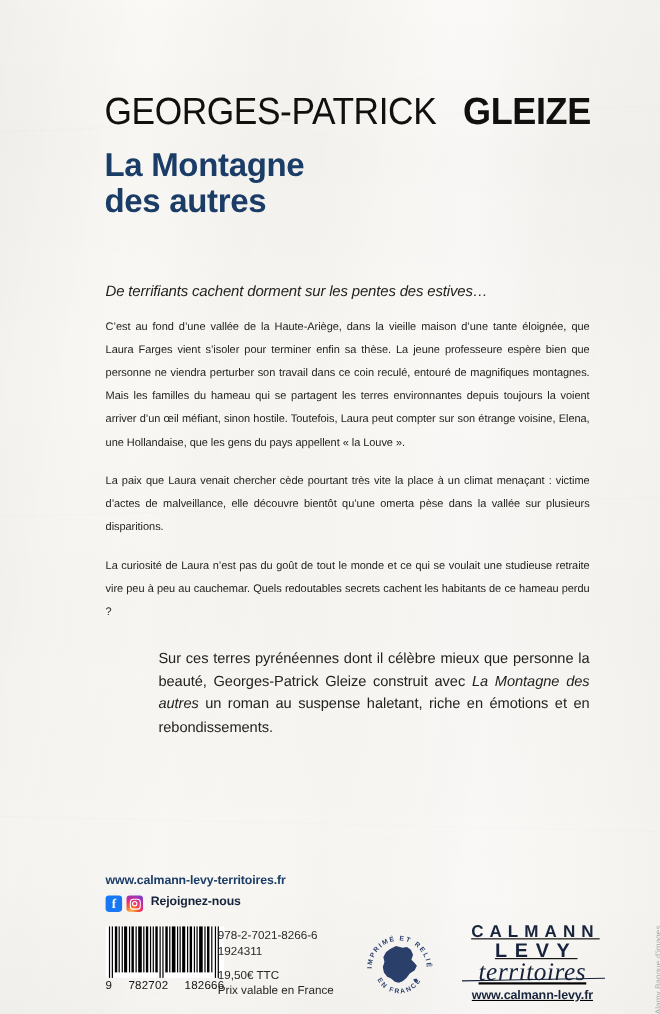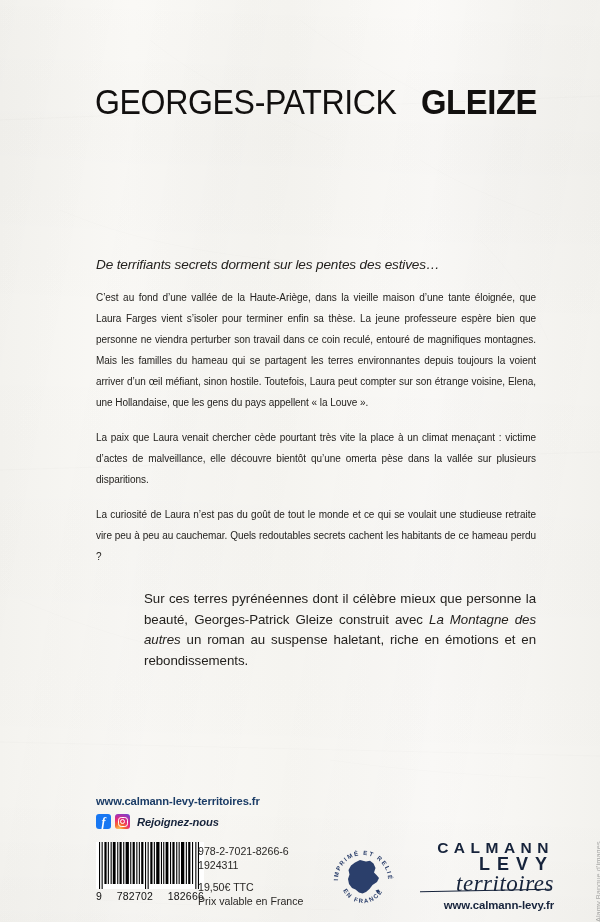--- a/index.html
+++ b/index.html
@@ -120,24 +120,22 @@
   }
   #site-url {
     color: #1b3c66;
     font-size: 11.2px;
     font-weight: 700;
     letter-spacing: -0.1px;
     margin-bottom: 7px;
   }
   #social-row {
     display: flex;
-    align-items: center;
     gap: 4px;
     margin-bottom: 10px;
-    font-style: italic;
   }
   .social-icon {
     width: 15px;
     height: 15px;
     border-radius: 3px;
     display: inline-block;
     position: relative;
     flex: none;
   }
   #facebook-icon {
@@ -231,21 +229,22 @@
     top: 4px;
     width: 68px;
     height: 68px;
   }
 
   #publisher-block {
     position: absolute;
     left: 318px;
     top: 0px;
     width: 140px;
-    text-align: right;
+    text-align: center;
+    text-decoration: underline;
   }
   #pub-name-1, #pub-name-2 {
     color: #16233b;
     font-weight: 700;
     font-size: 15.5px;
     letter-spacing: 5.5px;
     line-height: 16px;
     text-indent: 5.5px;
   }
   #pub-name-2 { font-size: 18px; letter-spacing: 7px; text-indent: 7px; }
@@ -314,23 +313,27 @@
       <path d="M 0 742 L 600 756"></path>
     </g>
   </svg>
 
   <div class="content">
 
     <div id="author-line">
       <span id="author-first">GEORGES-PATRICK</span><span id="author-last">GLEIZE</span>
     </div>
 
+    <div id="book-title">
+      <span class="t-line">La Montagne</span>
+      <span class="t-line">des autres</span>
+    </div>
 
     <div id="blurb">
-      <p class="tagline">De terrifiants secrets dorment sur les pentes des estives…</p>
+      <p class="tagline">De terrifiants cachent dorment sur les pentes des estives…</p>
       <p class="para">C’est au fond d’une vallée de la Haute-Ariège, dans la vieille maison d’une tante éloignée, que Laura Farges vient s’isoler pour terminer enfin sa thèse. La jeune professeure espère bien que personne ne viendra perturber son travail dans ce coin reculé, entouré de magnifiques montagnes. Mais les familles du hameau qui se partagent les terres environnantes depuis toujours la voient arriver d’un œil méfiant, sinon hostile. Toutefois, Laura peut compter sur son étrange voisine, Elena, une Hollandaise, que les gens du pays appellent « la Louve ».</p>
       <p class="para">La paix que Laura venait chercher cède pourtant très vite la place à un climat menaçant : victime d’actes de malveillance, elle découvre bientôt qu’une omerta pèse dans la vallée sur plusieurs disparitions.</p>
       <p class="para">La curiosité de Laura n’est pas du goût de tout le monde et ce qui se voulait une studieuse retraite vire peu à peu au cauchemar. Quels redoutables secrets cachent les habitants de ce hameau perdu ?</p>
       <p class="para" id="closing-para"><span>Sur ces terres pyrénéennes dont il célèbre mieux que personne la beauté, Georges-Patrick Gleize construit avec </span><span class="bk-title">La Montagne des autres</span><span> un roman au suspense haletant, riche en émotions et en rebondissements.</span></p>
     </div>
 
     <div id="footer">
       <div id="site-url">www.calmann-levy-territoires.fr</div>
       <div id="social-row">
         <span class="social-icon" id="facebook-icon"></span>

